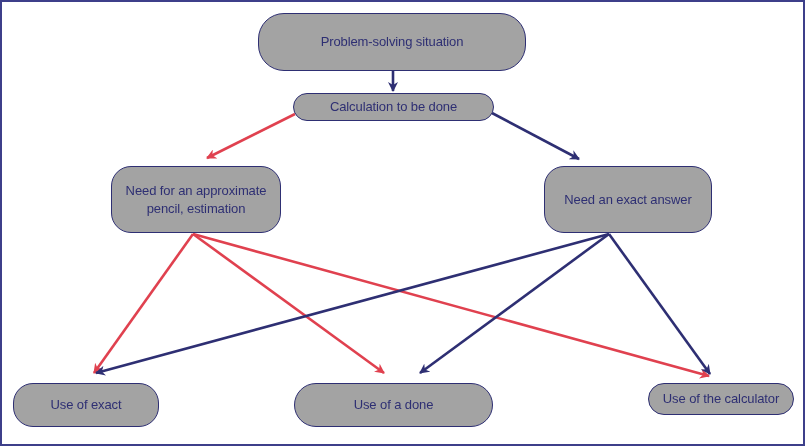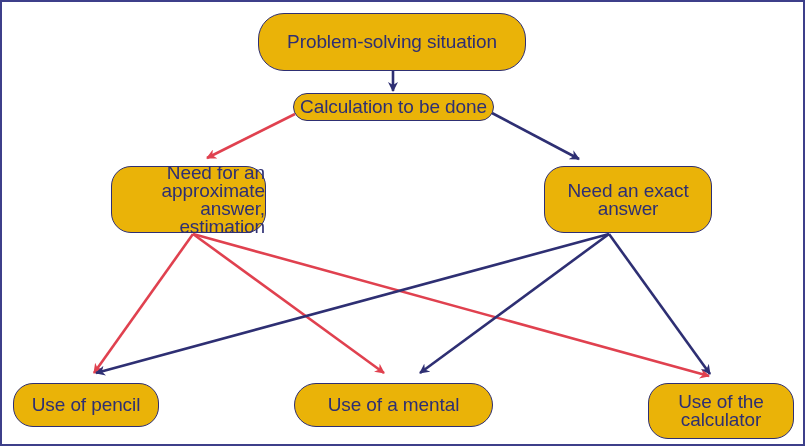--- a/index.html
+++ b/index.html
@@ -1,31 +1,31 @@
 <!DOCTYPE html>
 <html><head>
   <meta charset="utf-8">
   <style>
     html, body { margin: 0; padding: 0; background: #ffffff; }
     body { width: 805px; height: 446px; position: relative; overflow: hidden; font-family: "Liberation Sans", "DejaVu Sans", sans-serif; }
     .frame { position: absolute; left: 0; top: 0; width: 801px; height: 442px; border: 2px solid #3d3f8a; }
     svg.links { position: absolute; left: 0; top: 0; width: 805px; height: 446px; }
     .node {
       position: absolute; box-sizing: border-box;
-      border: 1.6px solid #2e2f73; background: #eab308;
+      border: 1.6px solid #2e2f73; background: #a3a3a3;
       display: flex; align-items: center; justify-content: center; text-align: center;
-      color: #2e2f73; font-size: 19px; line-height: 18px; letter-spacing: -0.1px;
+      color: #2e2f73; font-size: 13px; line-height: 18px; letter-spacing: -0.1px;
     }
     .n-top   { left: 258px; top: 13px;  width: 268px; height: 58px; border-radius: 26px; }
     .n-calc  { left: 293px; top: 93px;  width: 201px; height: 28px; border-radius: 21px; }
-    .n-approx{ left: 111px; top: 166px; width: 155px; height: 67px; border-radius: 20px; text-align: right; }
+    .n-approx{ left: 111px; top: 166px; width: 170px; height: 67px; border-radius: 20px; }
     .n-exact { left: 526px; top: 166px; width: 168px; height: 67px; border-radius: 20px; margin-left: 18px; }
     .n-mental{ left: 13px;  top: 383px; width: 146px; height: 44px; border-radius: 20px; }
     .n-paper { left: 294px; top: 383px; width: 199px; height: 44px; border-radius: 22px; }
-    .n-calcu { left: 648px; top: 383px; width: 146px; height: 56px; border-radius: 20px; text-align: center; }
+    .n-calcu { left: 648px; top: 383px; width: 146px; height: 32px; border-radius: 20px; text-align: center; }
   </style>
 </head>
 <body>
 
 <div class="frame"></div>
 
 <svg class="links" viewBox="0 0 805 446">
   <defs>
     <marker id="ah-red" markerWidth="10" markerHeight="10" refX="9" refY="5" orient="auto" markerUnits="userSpaceOnUse">
       <path d="M0,0 L10,5 L0,10 L3,5 Z" fill="#e0414f"></path>
@@ -51,35 +51,35 @@
   <span>Problem-solving situation</span>
 </div>
 
 <div class="node n-calc">
   <span>Calculation to be done</span>
 </div>
 
 <div class="node n-approx">
   <div>
     <div>Need for an approximate</div>
-    <div>answer, estimation</div>
+    <div>pencil, estimation</div>
   </div>
 </div>
 
 <div class="node n-exact">
   <span>Need an exact answer</span>
 </div>
 
 <div class="node n-mental">
   <div>
-    <div>Use of pencil</div>
+    <div>Use of exact</div>
   </div>
 </div>
 
 <div class="node n-paper">
   <div>
-    <div>Use of a mental</div>
+    <div>Use of a done</div>
   </div>
 </div>
 
 <div class="node n-calcu">
   <span>Use of the calculator</span>
 </div>
 
 </body></html>

